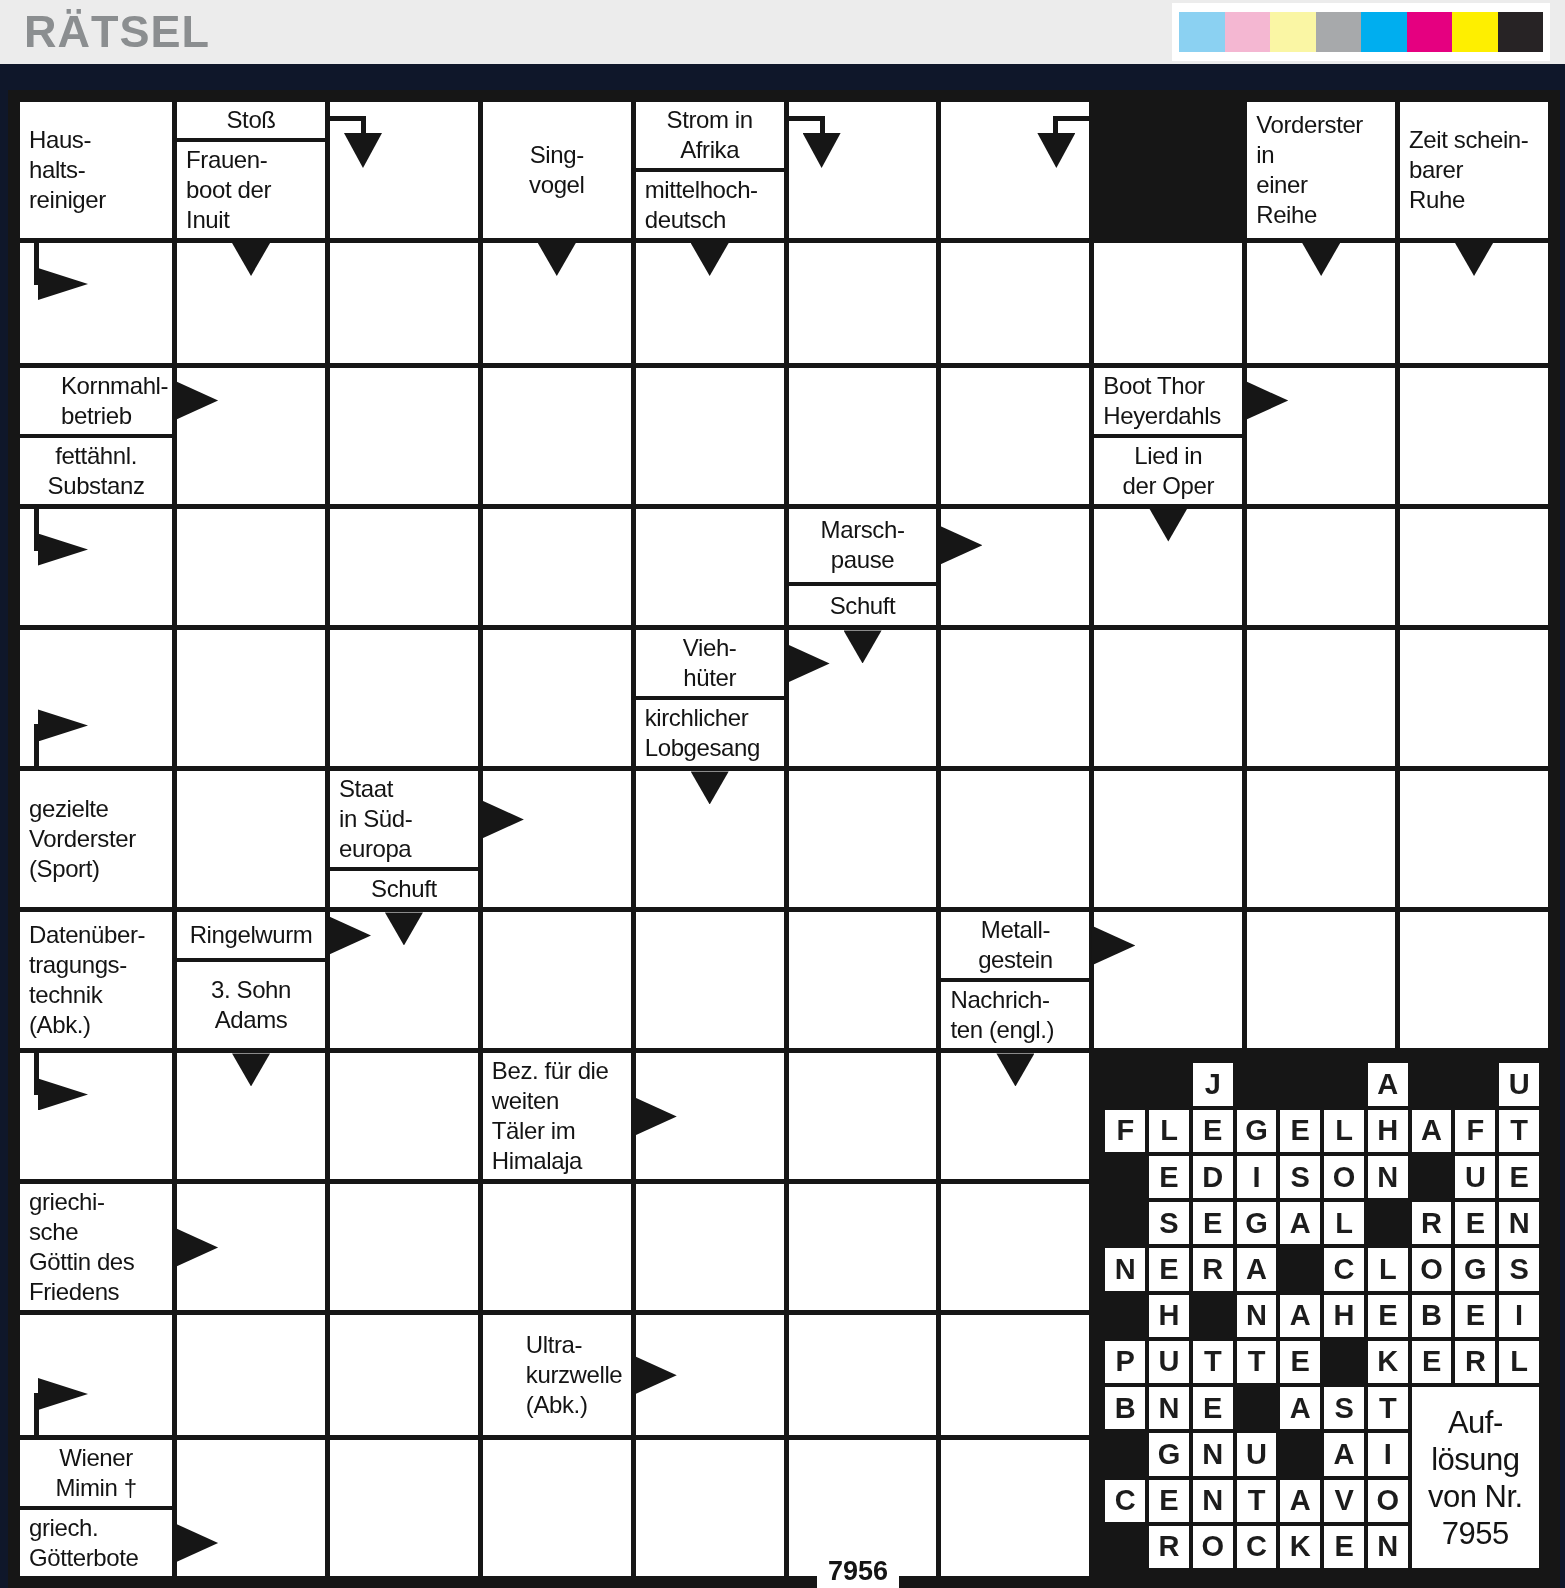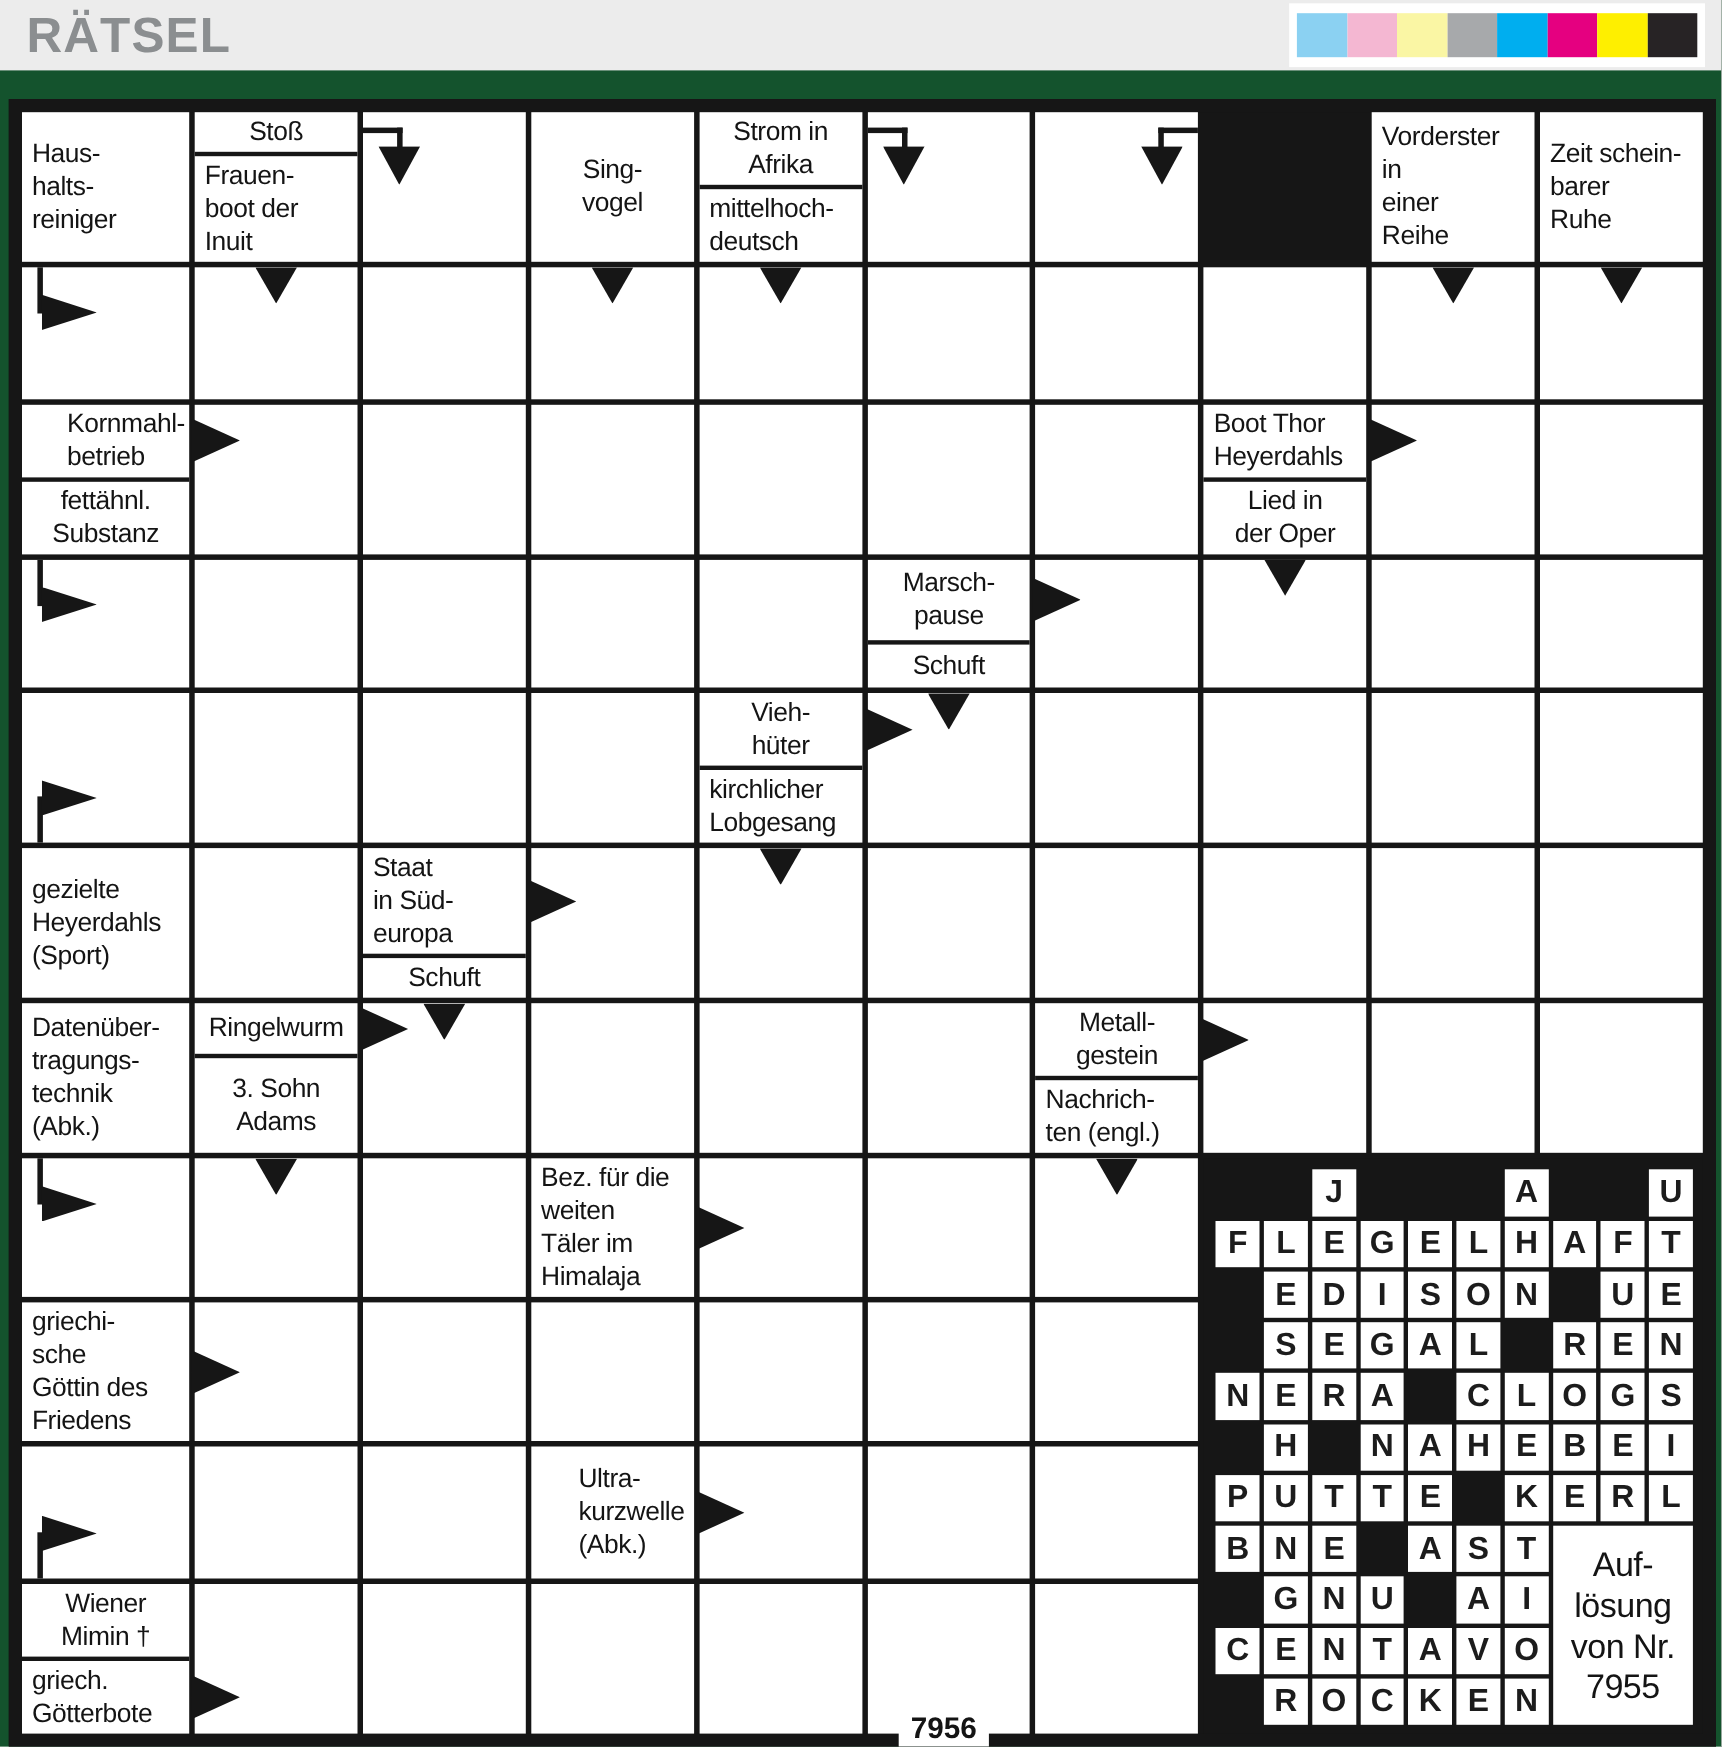--- a/index.html
+++ b/index.html
@@ -1,17 +1,17 @@
 <!DOCTYPE html>
 <html><head>
 <meta charset="utf-8">
 <style>
   html,body{margin:0;padding:0;background:#fff;}
   body{font-family:"Liberation Sans", sans-serif;}
-  #page{position:relative;width:1565px;height:1588px;background:#14532d;overflow:hidden;}
+  #page{position:relative;width:1565px;height:1588px;background:#0f172a;overflow:hidden;}
 
   
   #header{position:absolute;left:0;top:0;width:1565px;height:64px;background:#ececec;}
   #title{position:absolute;left:24px;top:6px;font-size:45px;font-weight:bold;
          color:#8b8e90;letter-spacing:1px;}
   #colorbar{position:absolute;top:3px;right:15px;width:378px;height:58px;background:#fff;
             display:flex;align-items:center;justify-content:center;}
   .swatch{width:45.5px;height:40px;}
 
   
@@ -243,21 +243,21 @@
       <div class="cell" style="grid-area: 5 / 6;">
         <div class="arrow arr-down"></div>
       </div>
       <div class="cell" style="grid-area: 5 / 7;"></div>
       <div class="cell" style="grid-area: 5 / 8;"></div>
       <div class="cell" style="grid-area: 5 / 9;"></div>
       <div class="cell" style="grid-area: 5 / 10;"></div>
       <div class="cell clue" style="grid-area: 6 / 1;">
         <div class="clue-part" style="flex-grow: 3;">
           <span class="clue-text">gezielte
-Heyerdahls
+Vorderster
 (Sport)</span>
         </div>
       </div>
       <div class="cell" style="grid-area: 6 / 2;"></div>
       <div class="cell clue" style="grid-area: 6 / 3;">
         <div class="clue-part" style="flex-grow: 3;">
           <span class="clue-text">Staat
 in Süd-
 europa</span>
           <div class="arrow arr-right"></div>

